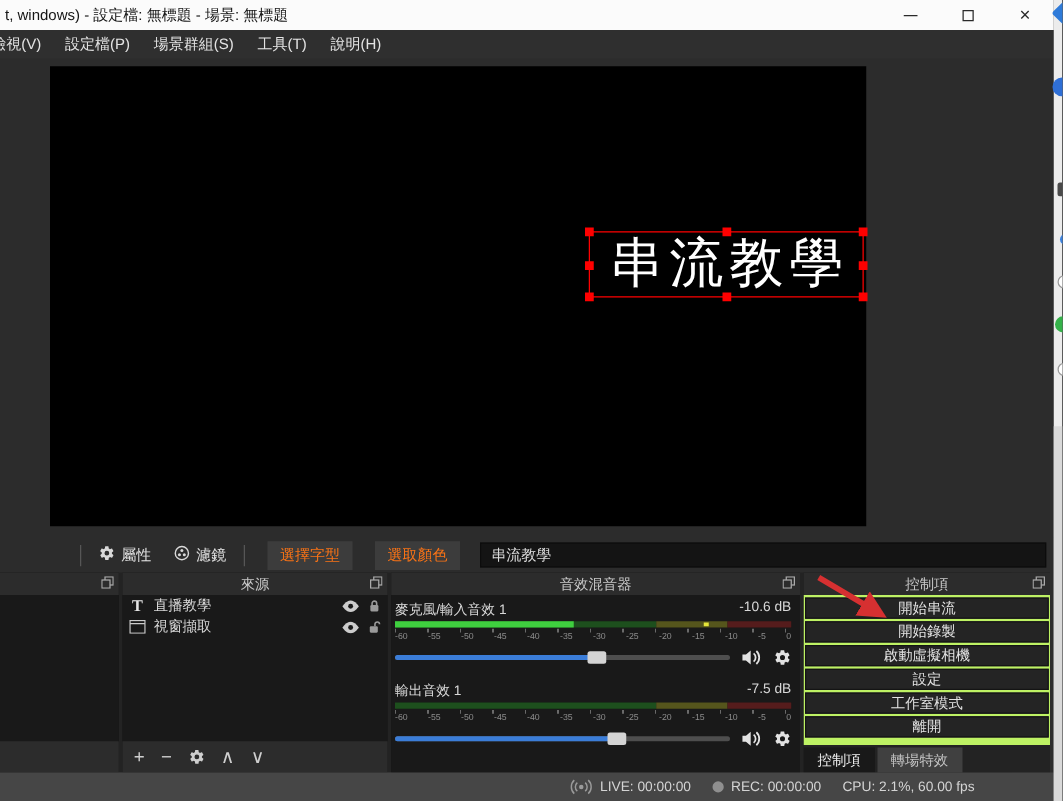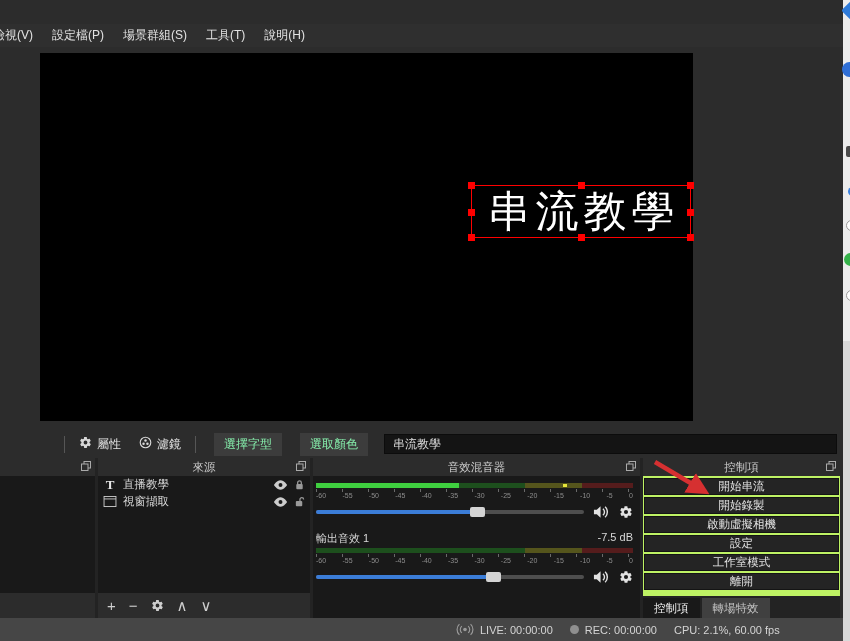--- a/index.html
+++ b/index.html
@@ -35,21 +35,21 @@
   .handle { position:absolute; width:7px; height:7px; background:#ff0000; }
   .h-tl{left:-4px;top:-4px;} .h-tm{left:calc(50% - 3px);top:-4px;} .h-tr{right:-4px;top:-4px;}
   .h-ml{left:-4px;top:calc(50% - 3px);} .h-mr{right:-4px;top:calc(50% - 3px);}
   .h-bl{left:-4px;bottom:-4px;} .h-bm{left:calc(50% - 3px);bottom:-4px;} .h-br{right:-4px;bottom:-4px;}
 
   
   .source-toolbar { position:absolute; left:0; top:430px; width:843px; height:28px; background:#2c2c2c;
     display:flex; align-items:center; padding-left:64px; gap:10px; }
   .tb-sep { width:1px; height:17px; background:#565656; }
   .tb-btn { display:flex; align-items:flex-start; gap:5px; color:#e2e2e2; font-size:12px; padding:2px 4px; cursor:default; }
-  .tb-push { background:#3c3c3c; color:#86efac; font-size:12px; padding:3px 10px; margin-left:8px; cursor:default; }
+  .tb-push { background:#3c3c3c; color:#f97316; font-size:12px; padding:3px 10px; margin-left:8px; cursor:default; }
   .tb-input { flex:1; margin-left:6px; margin-right:6px; background:#141414; height:20px;
     display:flex; align-items:center; padding-left:8px; color:#dddddd; font-size:12px; border:1px solid #0c0c0c; }
 
   
   .docks { position:absolute; left:0; top:458px; width:809px; height:160px; background:#232323; }
   .panel { position:absolute; top:0; height:160px; background:#191919; display:flex; flex-direction:column; }
   .panel-header { height:18px; background:#2c2c2c; display:flex; align-items:center;
     font-size:11.5px; color:#c9c9c9; flex:none; position:relative; }
   .panel-title { flex:1; text-align:center; }
   .popout { position:absolute; right:4px; top:3px; cursor:default; }
@@ -116,20 +116,34 @@
   .sd-ring1 { top:220px; width:11px; height:11px; border:1.5px solid #9a9a9a; background:#fff; }
   .sd-green { top:253px; width:13px; height:13px; background:#35b24a; }
   .sd-ring2 { top:290px; width:11px; height:11px; border:1.5px solid #9a9a9a; background:#fff; }
 </style>
 </head>
 <body>
 
 <div class="screen">
   <div class="obs-window">
 
+    <div class="titlebar">
+      <span class="title-text">t, windows) - 設定檔: 無標題 - 場景: 無標題</span>
+      <div class="win-controls">
+        <div class="win-btn">
+            <span class="min-glyph"></span>
+          </div>
+        <div class="win-btn">
+            <span class="max-glyph"></span>
+          </div>
+        <div class="win-btn">
+            <span class="close-glyph">×</span>
+          </div>
+      </div>
+    </div>
 
     <div class="menubar">
       <span>檢視(V)</span>
       <span>設定檔(P)</span>
       <span>場景群組(S)</span>
       <span>工具(T)</span>
       <span>說明(H)</span>
     </div>
 
     <div class="main-area">
@@ -245,20 +259,24 @@
           <span class="popout">
             <svg width="10" height="10" viewBox="0 0 10 10">
                 <rect x="3" y="0.5" width="6.5" height="6.5" fill="none" stroke="#aaaaaa"></rect>
                 <rect x="0.5" y="3" width="6.5" height="6.5" fill="#2c2c2c" stroke="#aaaaaa"></rect>
               </svg>
           </span>
         </div>
         <div class="mixer-body">
 
           <div class="channel">
+            <div class="ch-top">
+              <span>麥克風/輸入音效 1</span>
+              <span>-10.6 dB</span>
+            </div>
             <div class="meter">
               <span class="zone zone-g"></span>
               <span class="zone zone-y"></span>
               <span class="zone zone-r"></span>
               <span class="meter-active" style="width: 45%;"></span>
               <span class="peak-dot" style="left: 78%;"></span>
             </div>
             <div class="tick-strip"></div>
             <div class="ticks">
               <span>-60</span>

